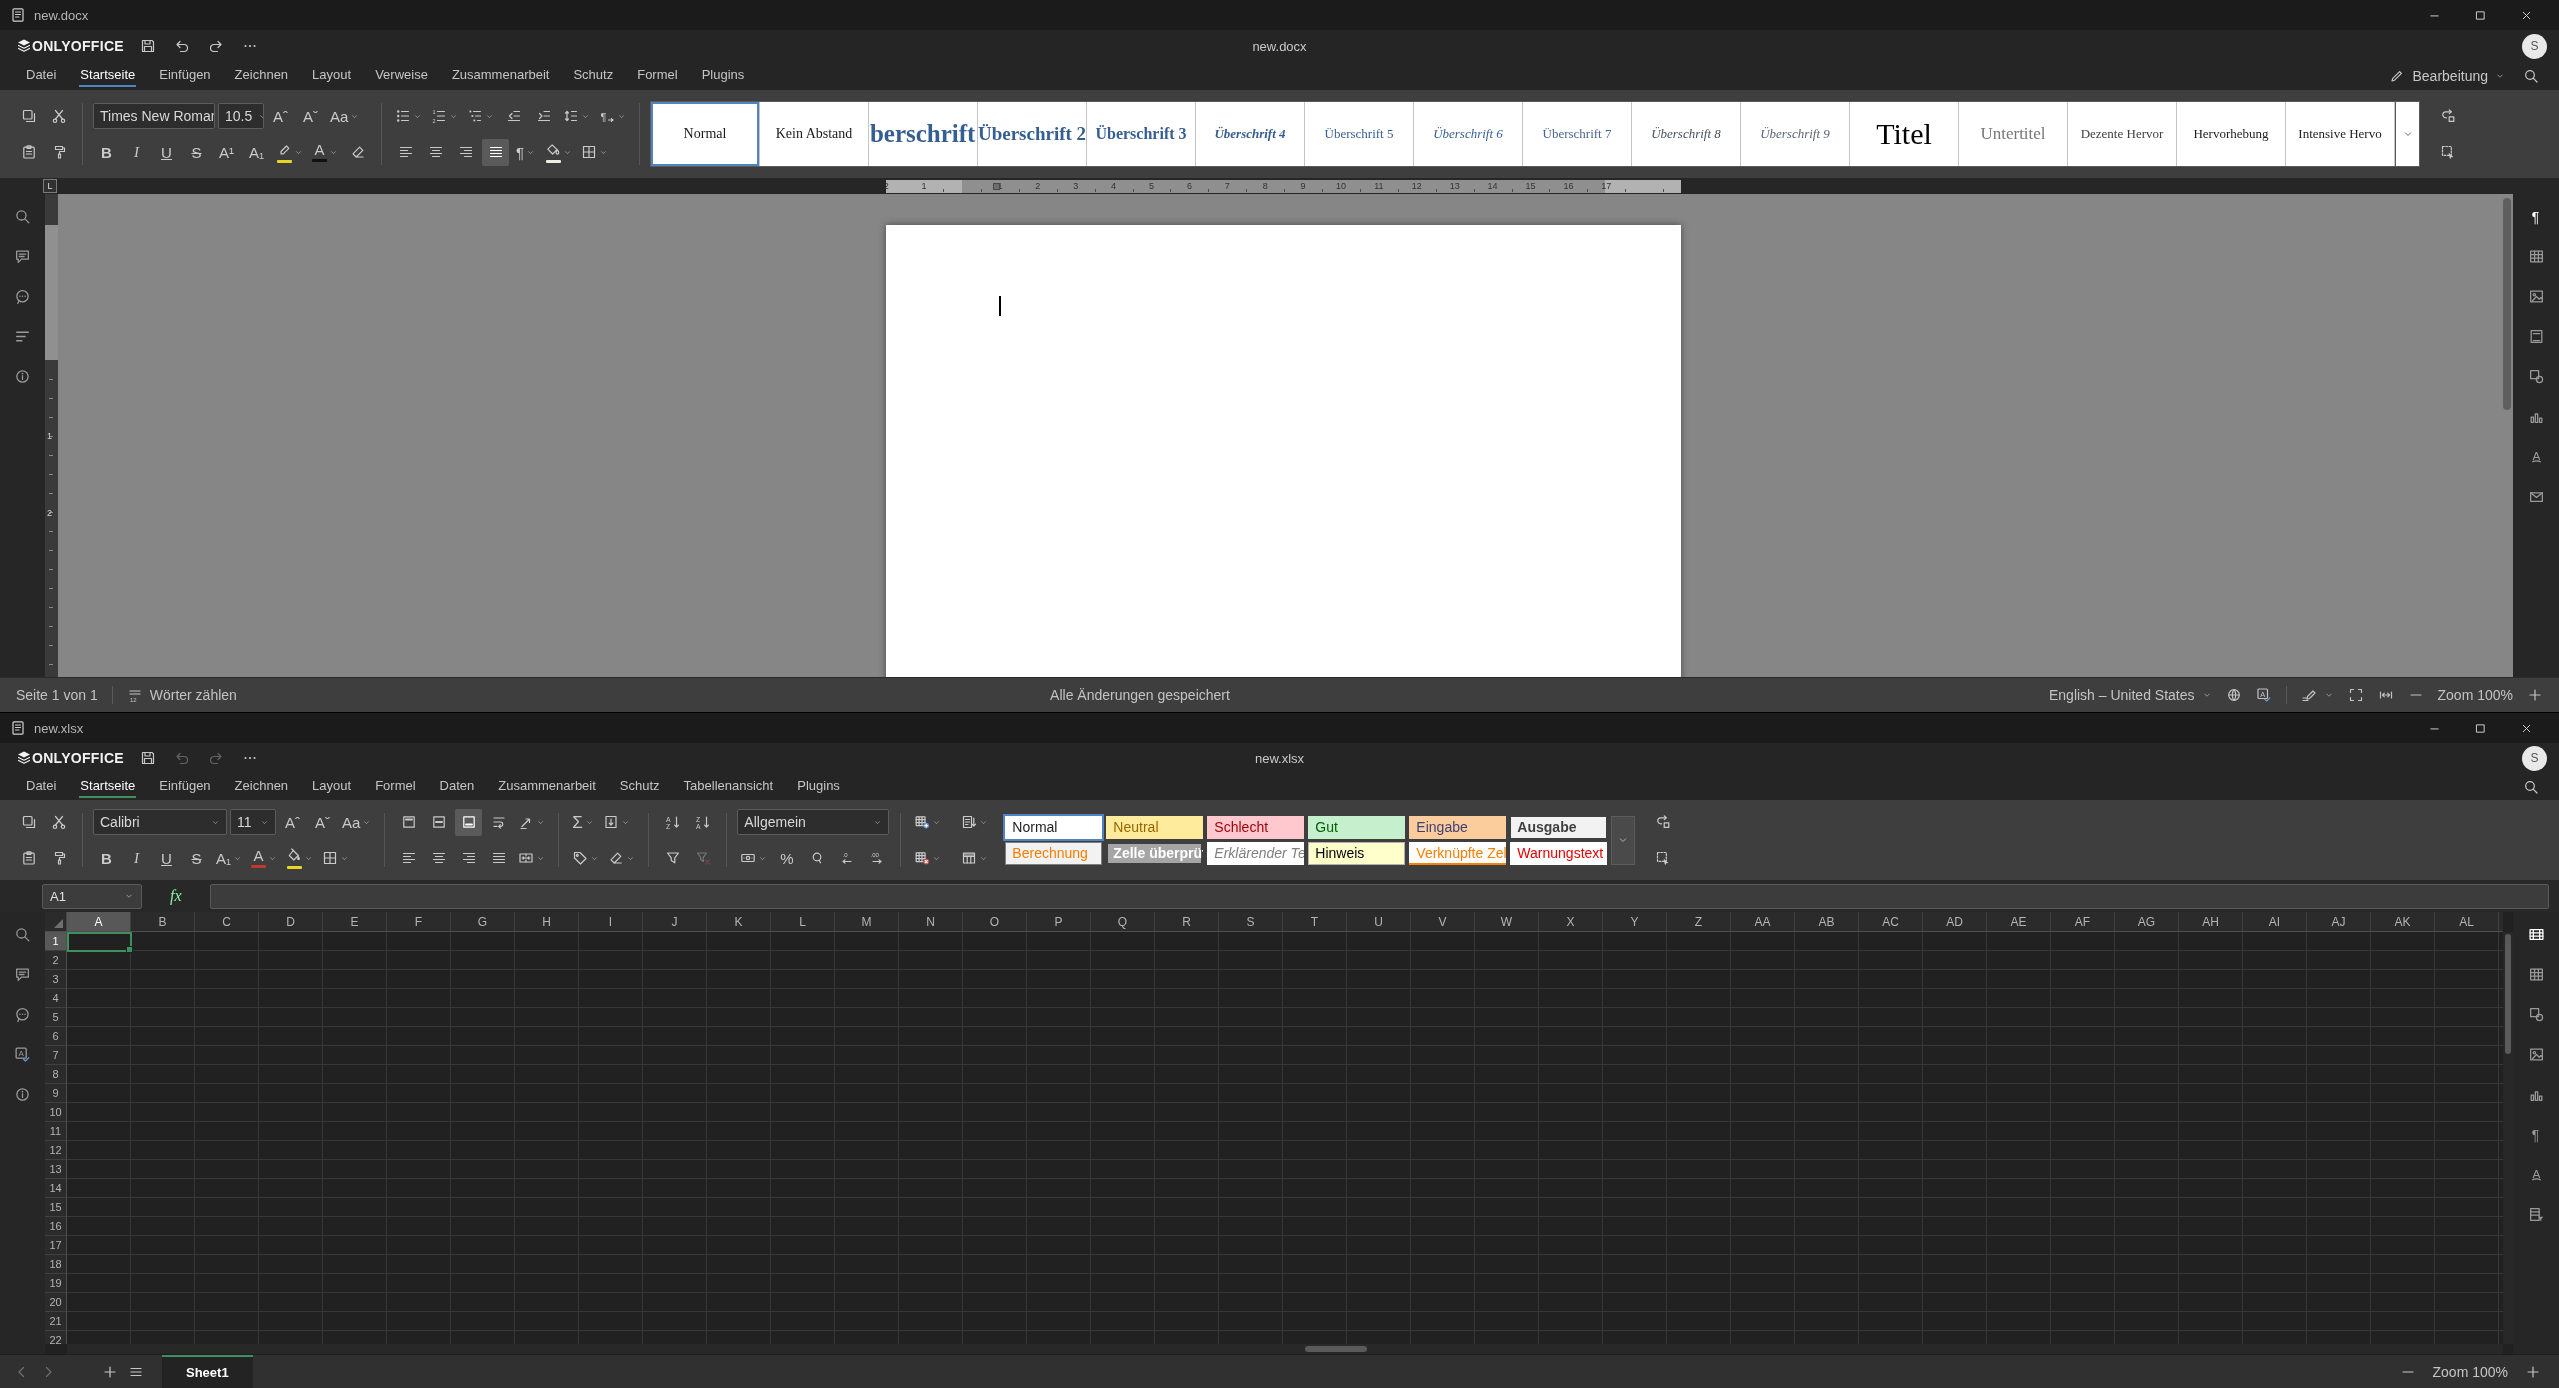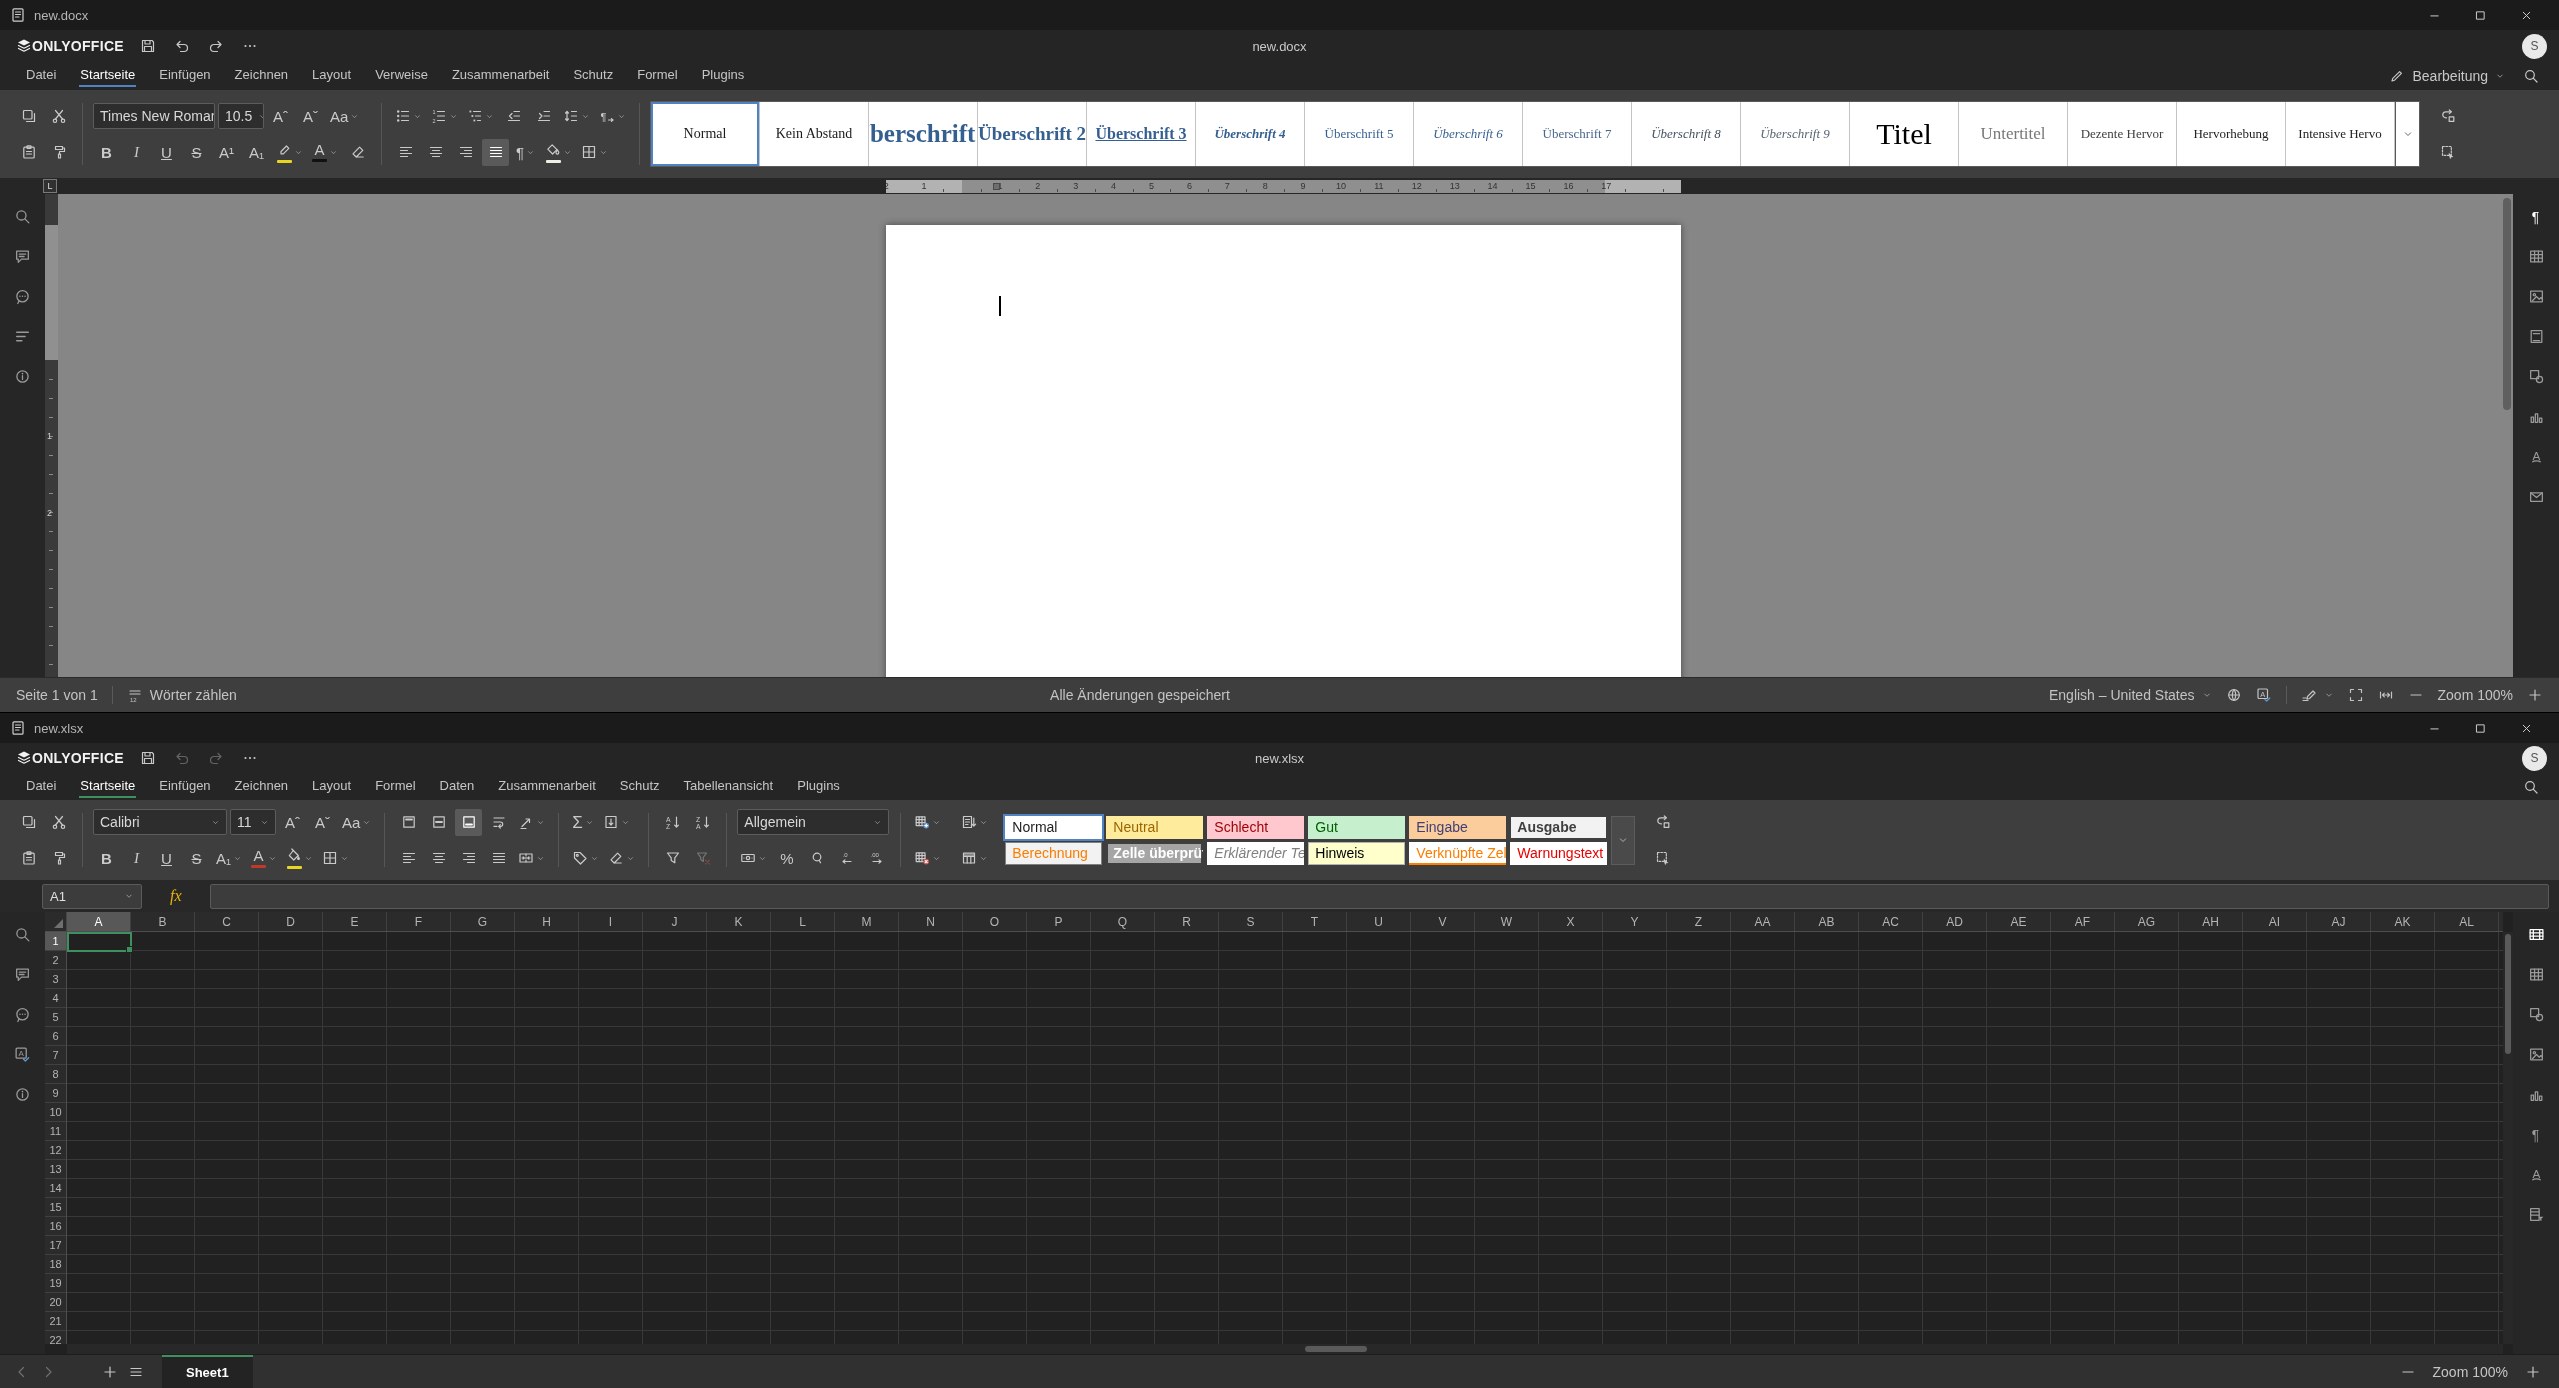--- a/index.html
+++ b/index.html
@@ -58,21 +58,21 @@
   .chev{display:flex;color:#b0b0b0;}
 
   
   .stgallery{display:flex;align-items:center;}
   .stframe{display:flex;border:1px solid #5a5a5a;background:#fff;height:66px;overflow:hidden;}
   .stylebox{width:109px;height:100%;background:#fff;border-right:1px solid #c4c4c4;display:flex;align-items:center;
     justify-content:center;overflow:hidden;white-space:nowrap;font-family:"Liberation Serif",serif;color:#1a1a1a;position:relative;}
   .stylebox.selected{box-shadow:inset 0 0 0 2px #4f83c1;}
   .st-h1{font-size:25px;font-weight:bold;color:#365f91;}
   .st-h2{font-size:19px;font-weight:bold;color:#365f91;}
-  .st-h3{font-size:16px;font-weight:bold;color:#365f91;text-decoration:underline;}
+  .st-h3{font-size:16px;font-weight:bold;color:#365f91;}
   .st-h4{font-size:13px;font-weight:bold;font-style:italic;color:#365f91;}
   .st-h5{font-size:13px;color:#365f91;}
   .st-h6{font-size:13px;font-style:italic;color:#365f91;}
   .st-h7{font-size:13px;color:#4a668c;}
   .st-h8{font-size:13px;font-style:italic;color:#44505f;}
   .st-h9{font-size:13px;font-style:italic;color:#5a6472;}
   .st-title{font-size:30px;color:#000;}
   .st-subtitle{font-size:17px;color:#787878;}
   .st-subtle{font-size:13px;color:#404040;}
   .st-emph{font-size:13px;color:#222;}
@@ -135,21 +135,21 @@
   .sb-left{display:flex;align-items:center;gap:14px;padding:0 16px;z-index:2;}
   .sb-center{position:absolute;left:0;width:2280px;text-align:center;color:#c3c3c3;}
   .sb-right{margin-left:auto;display:flex;align-items:center;gap:14px;padding-right:16px;z-index:2;}
   .sb-item{display:flex;align-items:center;gap:7px;}
   .vsep{width:1px;height:18px;background:#5a5a5a;}
 
   
   .formulabar{flex:0 0 32px;background:#282828;display:flex;align-items:center;padding:3px 10px 3px 42px;gap:24px;}
   .namebox{width:100px;height:25px;background:#3c3c3c;border:1px solid #5a5a5a;border-radius:2px;display:flex;
     align-items:center;justify-content:space-between;padding:0 7px;font-size:13px;color:#e0e0e0;}
-  .fx{font-family:"Liberation Serif",serif;font-style:italic;font-size:16px;color:#eab308;padding:0 4px;}
+  .fx{font-family:"Liberation Serif",serif;font-style:italic;font-size:16px;color:#86efac;padding:0 4px;}
   .finput{flex:1;height:25px;background:#3c3c3c;border:1px solid #5a5a5a;border-radius:2px;color:#e0e0e0;
     font-size:13px;padding:0 6px;display:flex;align-items:center;}
 
   
   .gridwrap{flex:1;position:relative;overflow:hidden;background:#212121;}
   .corner{position:absolute;left:0;top:0;width:22px;height:20px;background:#2b2b2b;border-right:1px solid #464646;
     border-bottom:1px solid #4e4e4e;}
   .corner::after{content:"";position:absolute;right:3px;bottom:3px;border-style:solid;border-width:0 0 9px 9px;
     border-color:transparent transparent #6f6f6f transparent;}
   .colhdrs{position:absolute;left:22px;top:0;right:10px;height:20px;display:flex;background:#2b2b2b;

